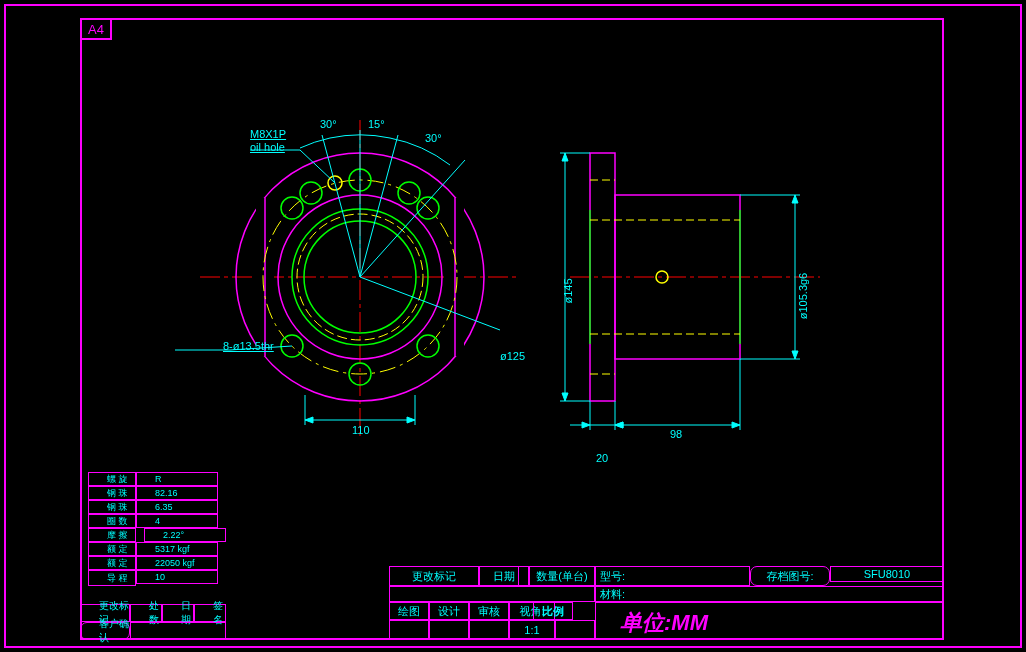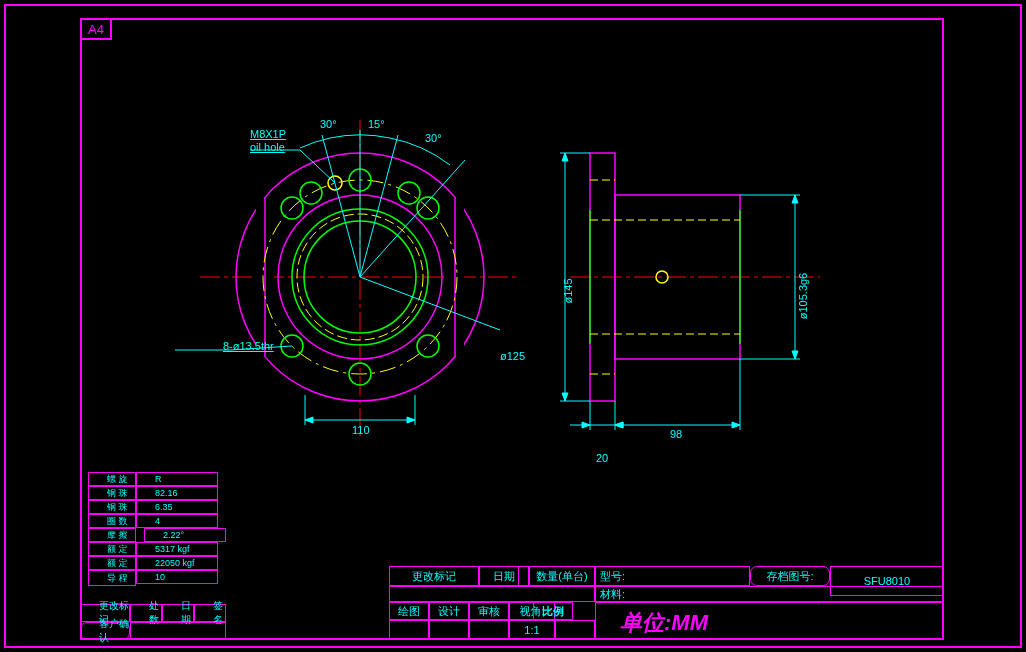--- a/index.html
+++ b/index.html
@@ -198,21 +198,21 @@
 <div class="table-cell" style="left:130px;top:622px;width:96px;height:18px;"></div>
 
 <div>
 
   <div class="tb-cell" style="left:389px;top:566px;width:90px;height:20px;">更改标记</div>
   <div class="tb-cell" style="left:479px;top:566px;width:40px;height:20px;"></div>
   <div class="tb-cell" style="left:479px;top:566px;width:50px;height:20px;">日期</div>
   <div class="tb-cell" style="left:529px;top:566px;width:66px;height:20px;">数量(单台)</div>
   <div class="tb-cell" style="left:595px;top:566px;width:155px;height:20px;justify-content:flex-start;padding-left:4px;">型号:</div>
   <div class="tb-cell" style="left:750px;top:566px;width:80px;height:20px;border-radius:7px;">存档图号:</div>
-  <div class="tb-cell" style="left:830px;top:566px;width:114px;height:30px;">SFU8010</div>
+  <div class="tb-cell" style="left:830px;top:566px;width:114px;height:16px;">SFU8010</div>
 
   <div class="tb-cell" style="left:595px;top:586px;width:349px;height:16px;justify-content:flex-start;padding-left:4px;">材料:</div>
   <div class="tb-cell" style="left:389px;top:586px;width:206px;height:16px;"></div>
 
   <div class="tb-cell" style="left:389px;top:602px;width:40px;height:18px;">绘图</div>
   <div class="tb-cell" style="left:429px;top:602px;width:40px;height:18px;">设计</div>
   <div class="tb-cell" style="left:469px;top:602px;width:40px;height:18px;">审核</div>
   <div class="tb-cell" style="left:509px;top:602px;width:46px;height:18px;">视角:</div>
   <div class="tb-cell" style="left:533px;top:602px;width:40px;height:18px;font-weight:bold;">比例</div>
 

